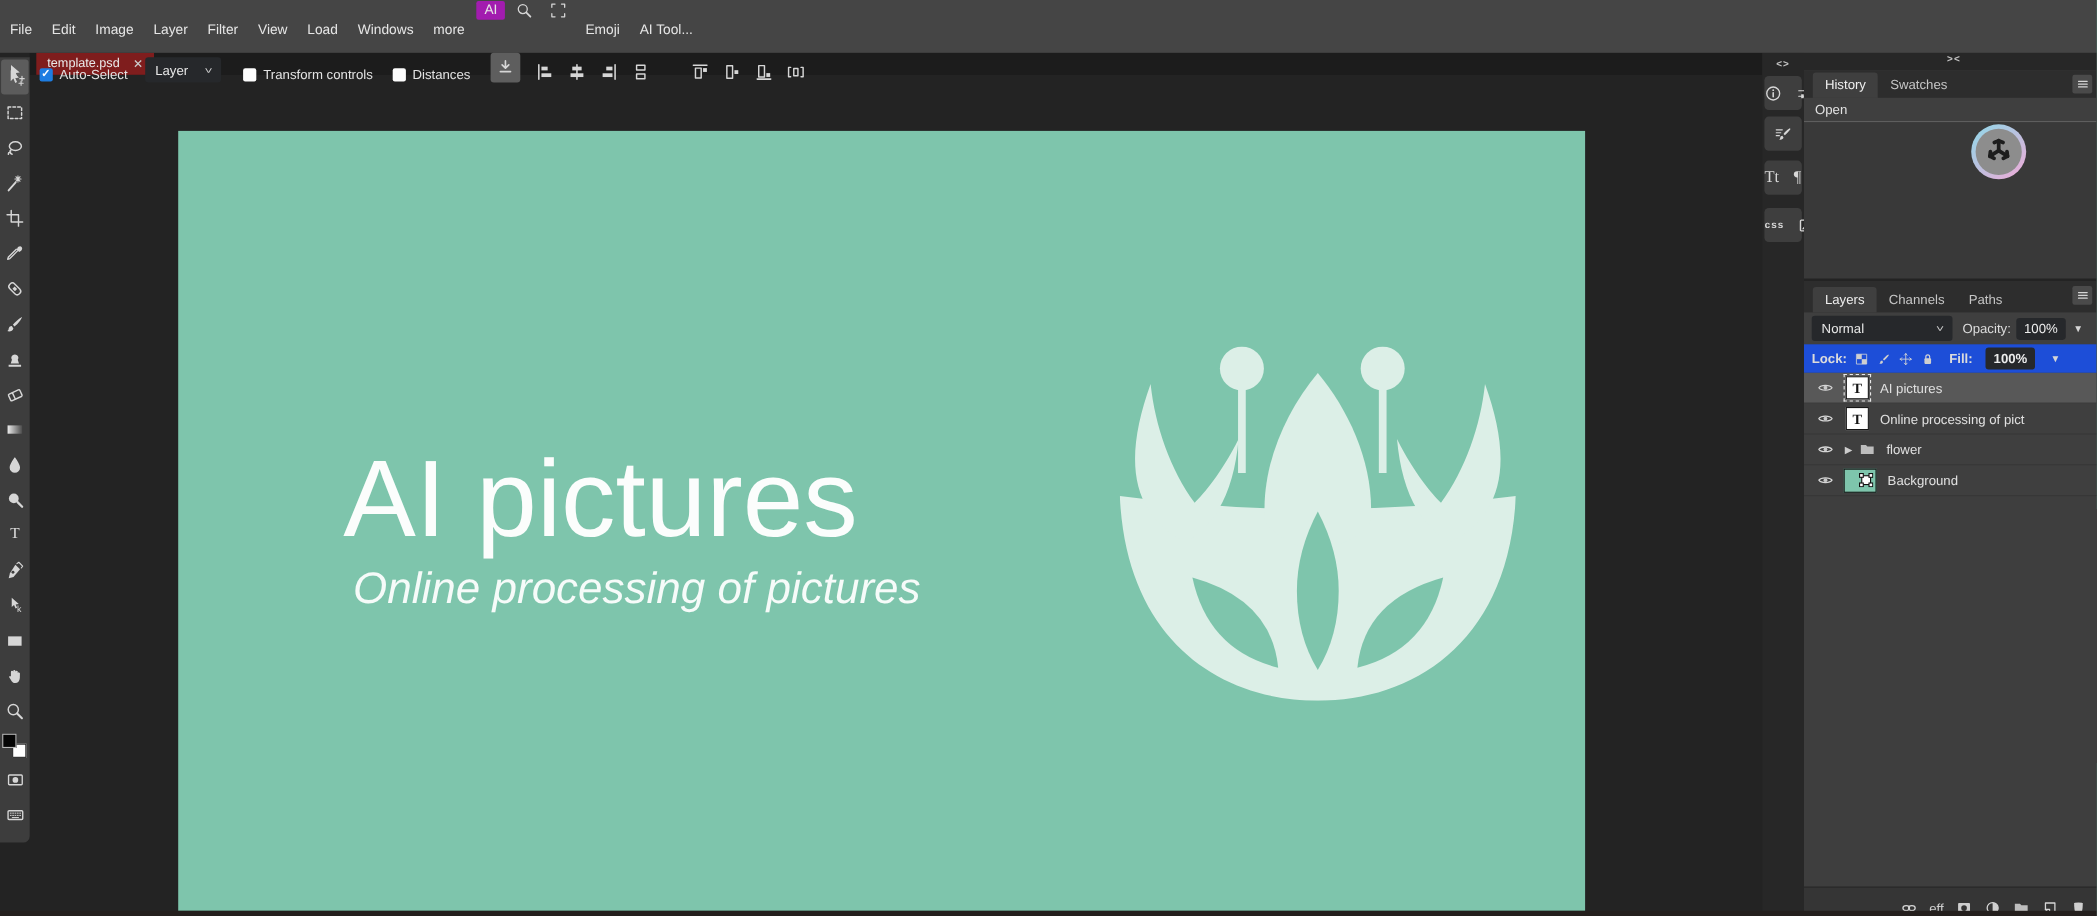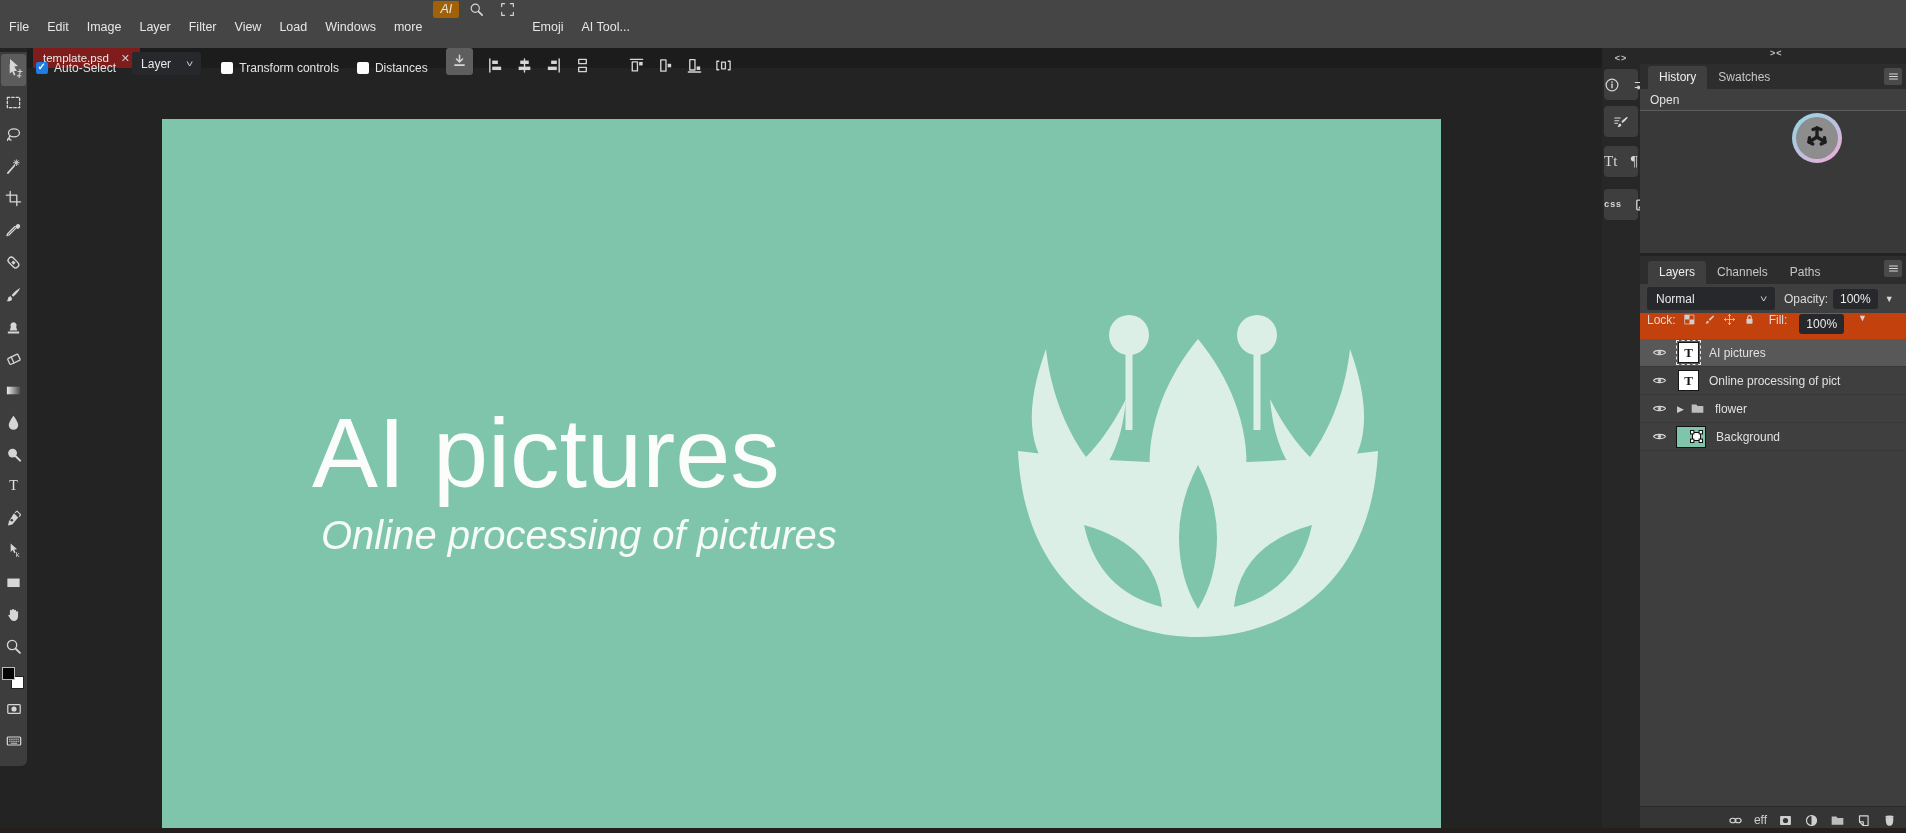--- a/index.html
+++ b/index.html
@@ -10,21 +10,21 @@
     font-family:"Liberation Sans", sans-serif;
     color:#dcdcdc;
     -webkit-font-smoothing:antialiased;
   }
   #root { position:relative; width:1906px; height:833px; overflow:hidden; }
 
   
   .topbar { position:absolute; left:0; top:0; width:1906px; height:48px; background:#454545; z-index:6; }
   .menurow { display:flex; align-items:center; height:17px; padding-top:1px; font-size:12.5px; color:#e6e6e6; }
   .menu-item { padding:0 9px; line-height:15px; white-space:nowrap; cursor:default;margin-top:36px; }
-  .menu-item.active { background:#a16207; border-radius:2px; padding:1px 7px; margin:0 2px;font-style:italic; }
+  .menu-item.active { background:#a21caf; border-radius:2px; padding:1px 7px; margin:0 2px; }
   .menu-iconbtn { padding:0 8px; display:flex; align-items:center; }
   .optionsrow { display:flex; align-items:flex-end; height:30px; font-size:12px; color:#e3e3e3;margin-top:28px; }
   .ind { margin-left:5px; display:flex; align-items:center; }
   .cbwrap { display:flex; align-items:center; gap:6px; white-space:nowrap; }
   .cb { width:12px; height:12px; background:#fdfdfd; border-radius:2px; position:relative; display:inline-block; }
   .cb.checked { background:#1d7de2; }
   .cb.checked::after { content:"\2713"; position:absolute; left:1.5px; top:-1px; color:#fff; font-size:10px; font-weight:bold; }
   .uisel { background:#26282b; border-radius:3px; height:23px; display:flex; align-items:center; padding:0 9px; gap:16px; color:#e8e8e8; }
   .chev { font-size:9px; color:#cfcfcf; transform:scaleX(1.4); }
   .dlbtn { width:27px; height:27px; background:#5e5e5e; border-radius:3px; display:flex; align-items:center; justify-content:center; }
@@ -73,32 +73,32 @@
   .historybody { height:164px; background:#393939; position:relative; font-size:12px; }
   .historyrow { height:22px; background:#3f3f3f; border-bottom:1px solid #5e5e5e; display:flex; align-items:center; padding-left:10px; color:#e2e2e2; }
   .pea-logo { position:absolute; left:152px; top:24px; width:50px; height:50px; border-radius:50%;
               background:linear-gradient(140deg,#90d9e9 0%,#b8c3e0 45%,#f2aad7 100%);
               display:flex; align-items:center; justify-content:center; }
   .pea-inner { width:42px; height:42px; border-radius:50%; background:#8d8d8d; display:flex; align-items:center; justify-content:center; }
   .pdivider { height:3px; background:#232323; }
   .blendrow { height:29px; display:flex; align-items:center; padding:0 7px; font-size:12px; background:#3f3f3f; }
   .valbox { background:#26282b; border-radius:3px; padding:3px 7px; margin:1px 5px; color:#ececec; }
   .tri { font-size:9px; color:#d6d6d6; margin-left:2px; }
-  .lockrow { height:26px; display:flex; align-items:flex-start; padding:0 7px; gap:7px; font-size:12px; background:#c2410c; }
+  .lockrow { height:26px; display:flex; align-items:center; padding:0 7px; gap:7px; font-size:12px; background:#1d4ed8;font-weight:bold; }
   .layerlist { background:#3f3f3f; }
   .layerrow { height:28px; display:flex; align-items:center; border-bottom:1px solid #373737; padding-left:6px; }
   .layerrow.selected { background:#585858; }
   .eyecell { width:26px; display:flex; align-items:center; justify-content:center; }
   .thumbT { width:21px; height:21px; background:#ffffff; color:#151515; display:flex; align-items:center; justify-content:center; font-weight:bold; font-size:13px; font-family:"Liberation Serif",serif; border:1px solid #161616; margin-left:6px; }
   .thumbT.dashed { outline:1.5px dashed #e8e8e8; outline-offset:1.5px; }
   .thumbBG { width:30px; height:22px; border:1px solid #111; margin-left:4px; position:relative; }
   .caret { color:#cccccc; font-size:9px; margin-left:5px; }
   .layername { margin-left:10px; font-size:12px; color:#e0e0e0; white-space:nowrap; }
   .layersbody { flex:1; background:#3e3e3e; }
-  .panelbottom { height:27px; background:#353535; border-top:1px solid #292929; display:flex; align-items:center; justify-content:flex-end; gap:11px; padding-right:9px; }
+  .panelbottom { height:27px; background:#353535; border-top:1px solid #292929; display:flex; align-items:flex-end; justify-content:flex-end; gap:11px; padding-right:9px; }
   .ic { display:inline-flex; align-items:center; justify-content:center; }
 </style>
 </head>
 <body>
 
 <div id="root">
 
   <div class="topbar">
     <div class="menurow" id="menurow">
         <span class="menu-item">File</span>

